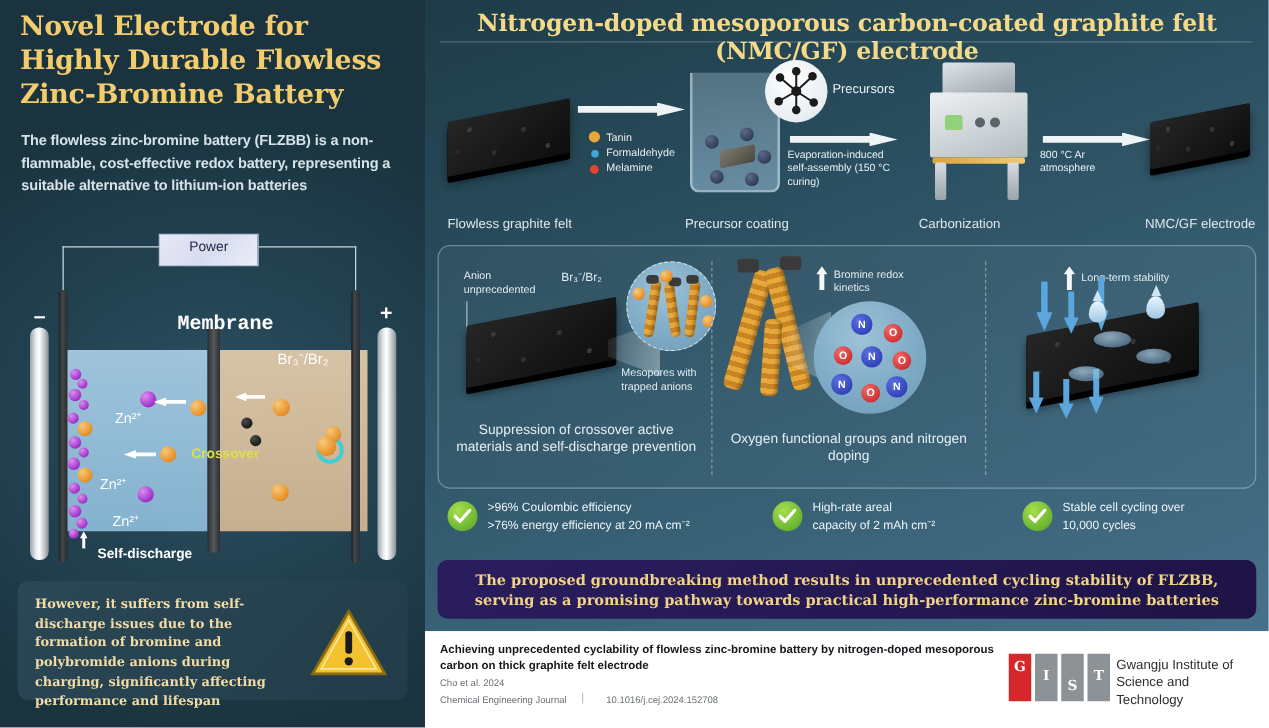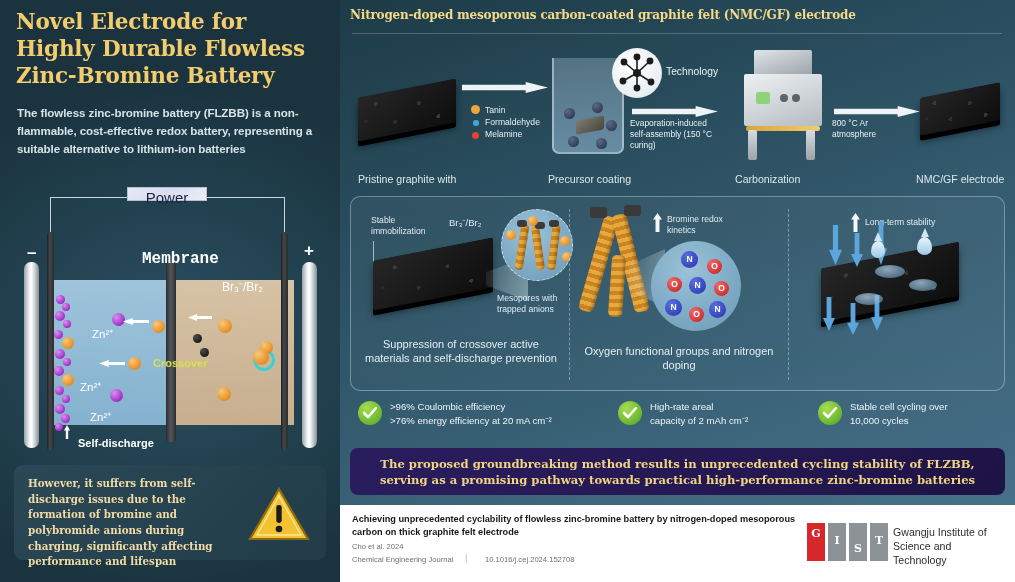--- a/index.html
+++ b/index.html
@@ -29,24 +29,24 @@
   }
   #left-body {
     position: absolute; left: 17px; top: 104px; width: 305px;
     font-size: 11.6px; line-height: 1.55; color: #d6e2e8; font-weight: bold;
     letter-spacing: -0.1px;
   }
 
   
   #battery { position: absolute; left: 8px; top: 178px; width: 325px; height: 275px; }
   .pwr-box {
-    position:absolute; left:127px; top:187px; width:80px; height:14px;
+    position:absolute; left:127px; top:187px; width:80px; height:26px;
     background: linear-gradient(135deg,#e8e9f6 0%,#d8dcef 50%,#eceef8 100%);
     border:1px solid #b9bed6;
-    font-size:15px; color:#1b2340; text-align:center; line-height:20px;
+    font-size:11px; color:#1b2340; text-align:center; line-height:20px;
     z-index: 6;
   }
   .wire { position:absolute; background:#c9d6dc; z-index:2; }
   .electrode-rod { position:absolute; width:7px; border-radius:3px;
     background: linear-gradient(90deg,#1d1f21 0%,#45484b 40%,#2a2d30 100%); z-index:4; }
   .current-collector { position:absolute; width:15px; border-radius:7px;
     background: linear-gradient(90deg,#9aa3a8 0%,#eef2f4 35%,#ffffff 50%,#c3cace 75%,#868e93 100%);
     z-index:3; }
   .sign { position:absolute; color:#ffffff; font-size:17px; font-weight:bold; z-index:5; }
   .half-cell { position:absolute; top:280px; height:145px; z-index:2; }
@@ -86,22 +86,22 @@
     font-size:10.3px; line-height:1.52; color:#f0dba6; font-weight:bold; font-family:"DejaVu Serif",serif; }
   #warn-icon { position:absolute; right:16px; top:22px; width:62px; height:54px; }
 
   
   #right {
     position:absolute; left:340px; top:0; width:675px; height:505px;
     background: linear-gradient(160deg,#1e3b47 0%,#2a4f60 35%,#3a6277 70%,#47708a 100%);
   }
   #rt-header {
     position:absolute; left:10px; top:8px; width:655px;
-    font-family:"DejaVu Serif", serif; font-weight:bold; font-size:12px;
-    color:#f3d98a; letter-spacing:-0.2px;
+    font-family:"DejaVu Serif", serif; font-weight:bold; font-size:19px;
+    color:#f3d98a; letter-spacing:-0.2px;text-align:center;
   }
   #rt-rule { position:absolute; left:12px; top:33px; width:650px; height:1px; background:rgba(255,255,255,0.22); }
 
   
   #process { position:absolute; left:0; top:40px; width:675px; height:155px; }
   .felt {
     position:absolute; background: #1a1a1a;
     background-image:
       radial-gradient(circle at 18% 22%, #3a3a3a 0 2px, transparent 2px),
       radial-gradient(circle at 62% 40%, #333 0 2px, transparent 2px),
@@ -283,21 +283,21 @@
     </div>
   </div>
 
   <div id="right">
     <div id="rt-header">Nitrogen-doped mesoporous carbon-coated graphite felt (NMC/GF) electrode</div>
     <div id="rt-rule"></div>
 
     <div id="process">
 
       <div class="felt" style="left:18px;top:48px;width:98px;height:44px;"></div>
-      <div class="pstep-name" style="left:18px;top:133px;">Pristine graphite with</div>
+      <div class="pstep-name" style="left:18px;top:133px;">Flowless graphite felt</div>
 
       <div class="parrow" style="left:122px;top:42px;width:86px;"></div>
 
       <div class="legend-dot" style="left:131px;top:65px;width:9px;height:9px;background:#e9a63a;"></div>
       <div class="legend-row" style="left:145px;top:65px;">Tanin</div>
       <div class="legend-dot" style="left:133px;top:80px;width:5.5px;height:5.5px;background:#3da8d8;"></div>
       <div class="legend-row" style="left:145px;top:77px;">Formaldehyde</div>
       <div class="legend-dot" style="left:132px;top:92px;width:7px;height:7px;background:#e2452f;"></div>
       <div class="legend-row" style="left:145px;top:89px;">Melamine</div>
 
@@ -324,21 +324,21 @@
             <circle cx="12" cy="14" r="3.4"></circle>
               <circle cx="38" cy="13" r="3.4"></circle>
             <circle cx="11" cy="33" r="3.4"></circle>
               <circle cx="39" cy="34" r="3.4"></circle>
             <circle cx="25" cy="40" r="3.4"></circle>
               <circle cx="25" cy="9" r="3.4"></circle>
             <circle cx="25" cy="25" r="4"></circle>
           </g>
         </svg>
       </div>
-      <div class="plabel" style="left:326px;top:26px;">Technology</div>
+      <div class="plabel" style="left:326px;top:26px;">Precursors</div>
 
       <div class="parrow" style="left:292px;top:66px;width:86px;"></div>
       <div class="plabel" style="left:290px;top:78px;width:92px;line-height:1.3;font-size:8.4px;">Evaporation-induced self-assembly (150 °C curing)</div>
 
       <div id="furnace" style="left:396px;top:10px;width:92px;height:112px;">
         <div class="furn-part" style="left:18px;top:0;width:58px;height:26px;background:linear-gradient(160deg,#dfe4e8,#9aa2a8);"></div>
         <div class="furn-part" style="left:8px;top:24px;width:78px;height:52px;background:linear-gradient(160deg,#eef1f3,#b4bcc1);"></div>
         <div class="furn-part" style="left:20px;top:42px;width:14px;height:12px;background:#8fd27a;"></div>
         <div class="furn-part" style="left:44px;top:44px;width:8px;height:8px;border-radius:50%;background:#5c646a;"></div>
         <div class="furn-part" style="left:56px;top:44px;width:8px;height:8px;border-radius:50%;background:#5c646a;"></div>
@@ -352,21 +352,21 @@
       <div class="plabel" style="left:492px;top:78px;width:78px;line-height:1.3;font-size:8.4px;">800 °C Ar atmosphere</div>
 
       <div class="felt" style="left:580px;top:50px;width:80px;height:38px;"></div>
       <div class="pstep-name" style="left:576px;top:133px;">NMC/GF electrode</div>
     </div>
 
     <div id="mech">
       <div class="divider" style="left:218px;"></div>
       <div class="divider" style="left:437px;"></div>
 
-      <div class="mlabel" style="left:20px;top:18px;width:62px;">Stable immobilization</div>
+      <div class="mlabel" style="left:20px;top:18px;width:62px;">Anion unprecedented</div>
       <div style="position:absolute;left:22px;top:44px;width:1px;height:48px;background:rgba(230,240,246,0.65);"></div>
       <div style="position:absolute;left:22px;top:91px;width:24px;height:1px;background:rgba(230,240,246,0.65);"></div>
       <div class="mlabel" style="left:98px;top:20px;font-size:9.5px;">Br₃⁻/Br₂</div>
       <div class="felt" style="left:22px;top:52px;width:120px;height:50px;"></div>
       <div style="position:absolute;left:135px;top:60px;width:42px;height:44px;background:linear-gradient(100deg,rgba(230,242,248,0.06),rgba(230,242,248,0.42));clip-path:polygon(0 34%,100% 0,100% 100%,0 64%);"></div>
       <div class="zoom-circle" style="left:150px;top:12px;width:72px;height:72px;">
         <div class="nanotube" style="left:16px;top:14px;width:8px;height:46px;transform:rotate(9deg);"></div>
         <div class="tube-cap" style="left:15px;top:10px;width:10px;height:7px;"></div>
         <div class="nanotube" style="left:32px;top:16px;width:8px;height:44px;transform:rotate(-8deg);"></div>
         <div class="tube-cap" style="left:33px;top:12px;width:10px;height:7px;"></div>

